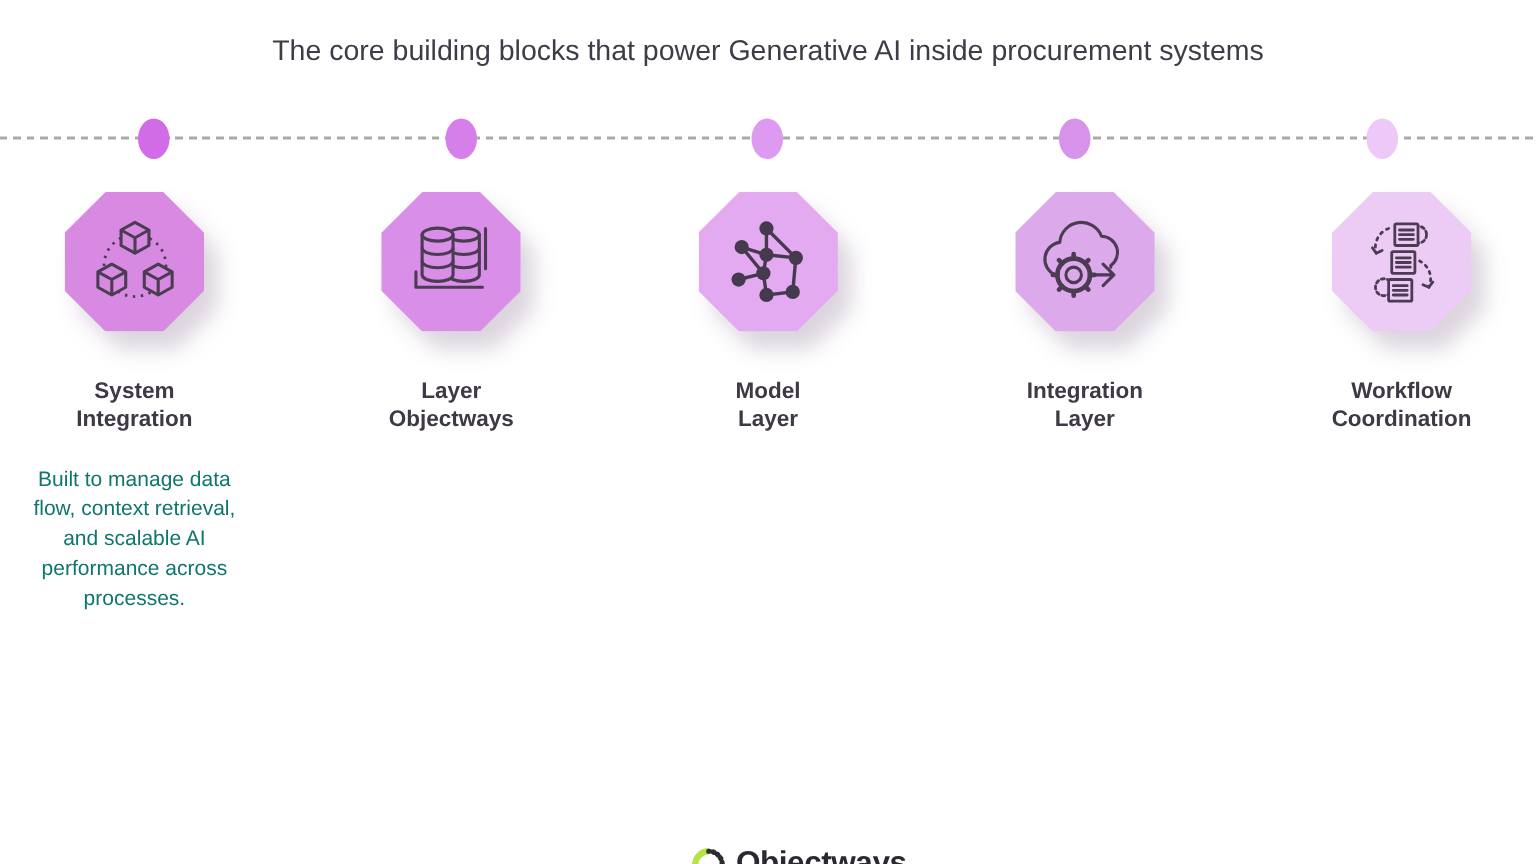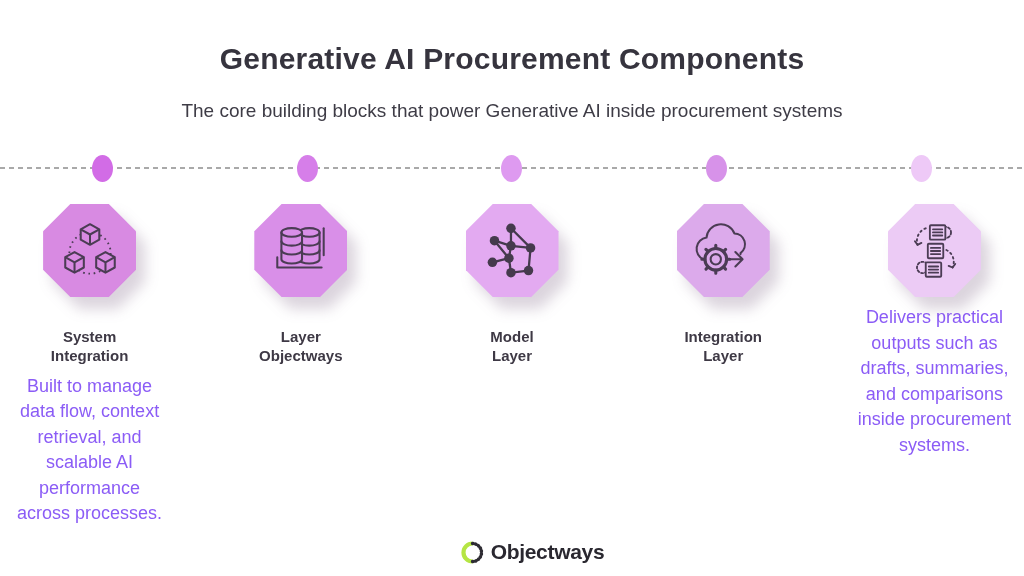--- a/index.html
+++ b/index.html
@@ -65,25 +65,25 @@
   .octa svg { display: block; }
 
   .col-title {
     margin-top: 31px;
     font-size: 15px;
     font-weight: 700;
     color: #3e3945;
     line-height: 1.25;
   }
   .col-desc {
-    margin-top: 8px;
+    margin-top: 20px;
     width: 158px;
-    font-size: 18px;
+    font-size: 14px;
     line-height: 1.42;
-    color: #8b5cf6;
+    color: #0f766e;
   }
 
   
   .footer {
     position: absolute;
     left: 0; right: 0; bottom: 12px;
     display: flex; align-items: center; justify-content: center;
     gap: 7px;
     padding-left: 41px;
   }
@@ -92,21 +92,20 @@
     font-weight: 800;
     color: #2a2830;
     letter-spacing: -0.3px;
   }
 </style>
 </head>
 <body>
 
 <div class="page">
 
-  <h1 class="page-title">Generative AI Procurement Components</h1>
   <p class="page-subtitle">The core building blocks that power Generative AI inside procurement systems</p>
 
   <div class="timeline">
     <div class="dash-line"></div>
     <div class="dot-row">
       <div class="dot-cell">
           <span class="dot" style="background: rgb(210, 108, 230);"></span>
         </div>
       <div class="dot-cell">
           <span class="dot" style="background: rgb(214, 126, 233);"></span>
@@ -223,21 +222,21 @@
               <rect x="28" y="7" width="15" height="14" rx="1"></rect>
               <rect x="26" y="25" width="15" height="14" rx="1"></rect>
               <rect x="24" y="43" width="15" height="14" rx="1"></rect>
             </g>
             <path d="M31 11 h9 M31 14 h9 M31 17 h9"></path>
             <path d="M29 29 h9 M29 32 h9 M29 35 h9"></path>
             <path d="M27 47 h9 M27 50 h9 M27 53 h9"></path>
           </svg>
         </div>
       </div>
-      <p class="col-desc">Delivers practical outputs such as drafts, summaries, and comparisons inside procurement systems.</p>
+      <h3 class="col-title"><span>Workflow</span><br><span>Coordination</span></h3>
     </div>
 
   </div>
 
   <div class="footer">
     <span style="display:inline-flex;">
       <svg width="23" height="23" viewBox="0 0 24 24" fill="none">
         <path d="M12 2.6 A9.4 9.4 0 0 0 12 21.4" stroke="#b5e544" stroke-width="4.4"></path>
         <path d="M12 2.6 A9.4 9.4 0 0 1 12 21.4" stroke="#2e2c33" stroke-width="3.6" stroke-dasharray="0.6 2.6" stroke-linecap="round"></path>
       </svg>

